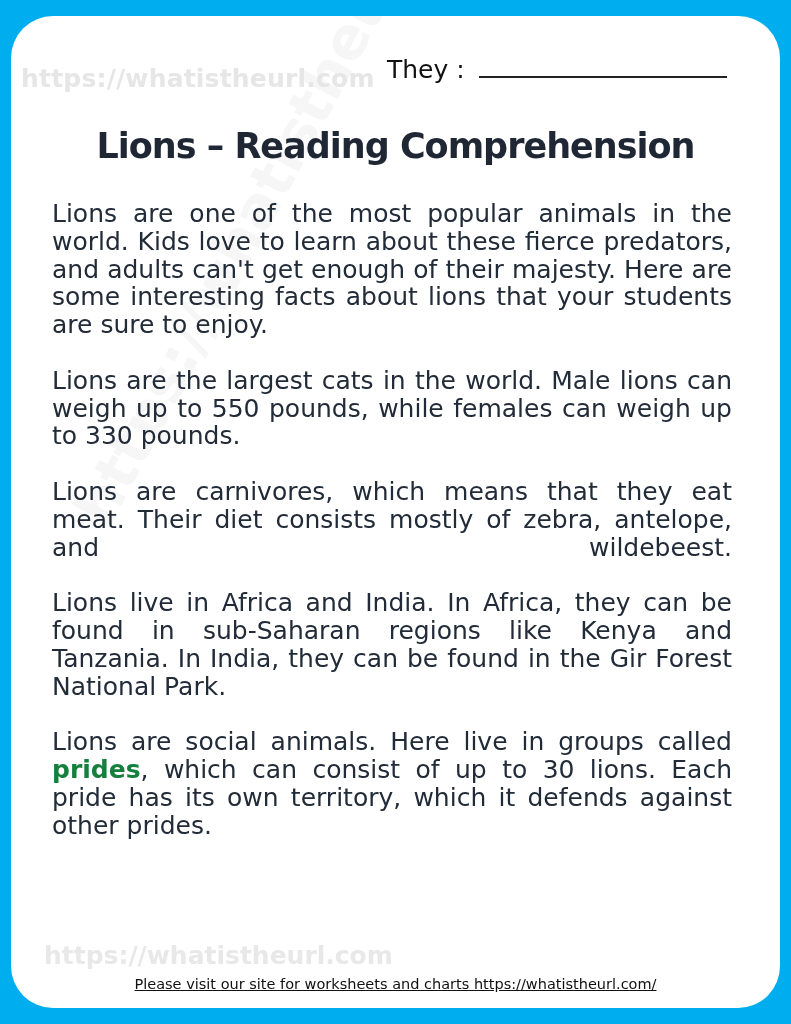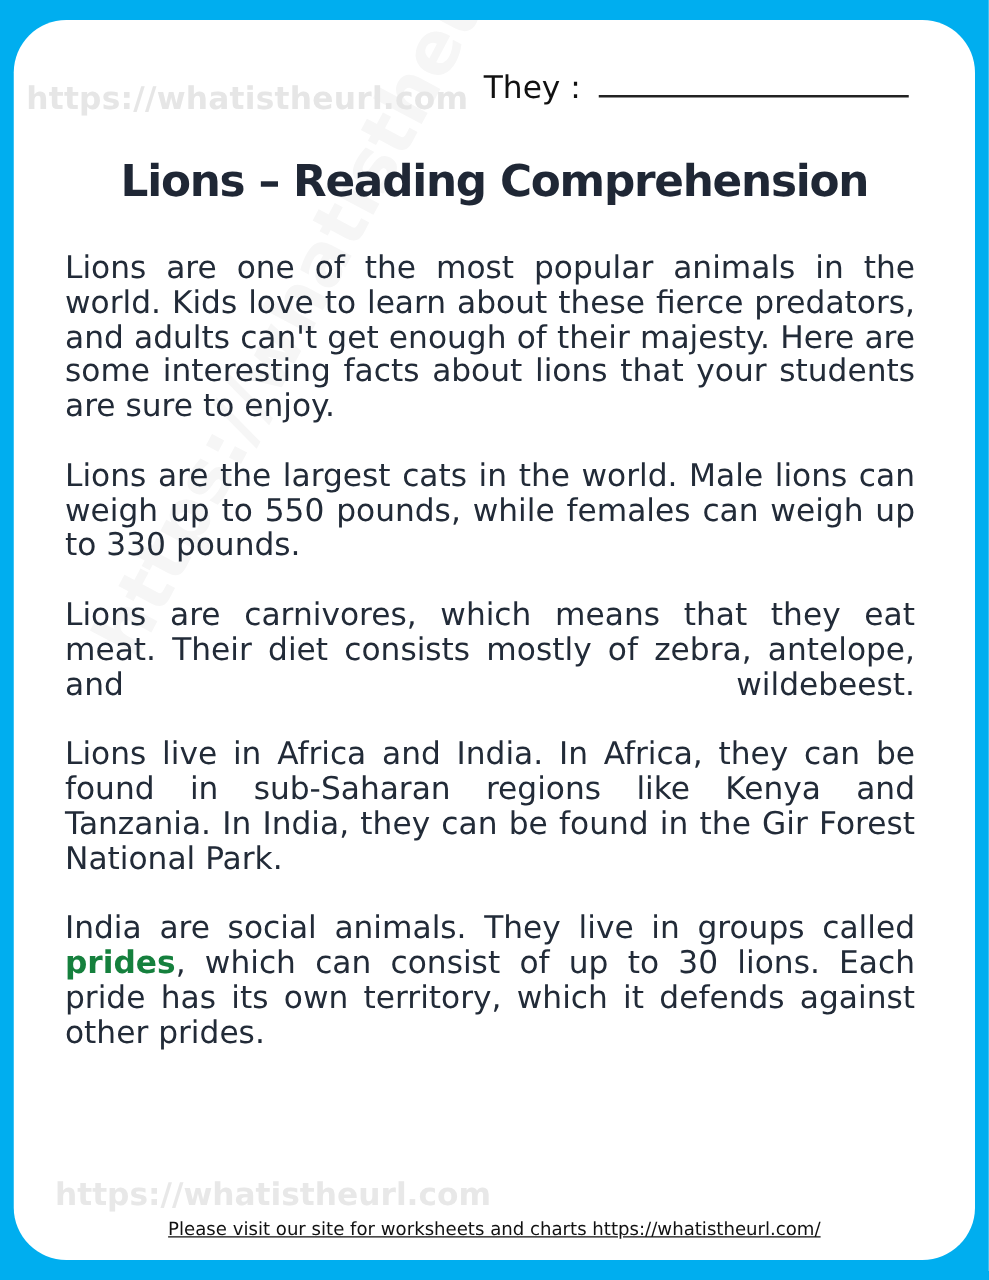--- a/index.html
+++ b/index.html
@@ -128,20 +128,20 @@
     <span class="name-line"></span>
   </div>
 
   <div class="title">Lions – Reading Comprehension</div>
 
   <div class="body">
     <p class="para">Lions are one of the most popular animals in the world. Kids love to learn about these fierce predators, and adults can't get enough of their majesty. Here are some interesting facts about lions that your students are sure to enjoy.</p>
     <p class="para">Lions are the largest cats in the world. Male lions can weigh up to 550 pounds, while females can weigh up to 330 pounds.</p>
     <p class="para" style="text-align-last: justify;">Lions are carnivores, which means that they eat meat. Their diet consists mostly of zebra, antelope, and wildebeest.</p>
     <p class="para">Lions live in Africa and India. In Africa, they can be found in sub-Saharan regions like Kenya and Tanzania. In India, they can be found in the Gir Forest National Park.</p>
-    <p class="para"><span>India are social animals. They live in groups called </span><b>prides</b><span>, which can consist of up to 30 lions. Each pride has its own territory, which it defends against other prides.</span></p>
+    <p class="para"><span>Lions are social animals. Here live in groups called </span><b>prides</b><span>, which can consist of up to 30 lions. Each pride has its own territory, which it defends against other prides.</span></p>
   </div>
 
   <div class="wm-bottom">https://whatistheurl.com</div>
 
   <div class="footer">Please visit our site for worksheets and charts https://whatistheurl.com/</div>
 
 </div>
 
 </body></html>

